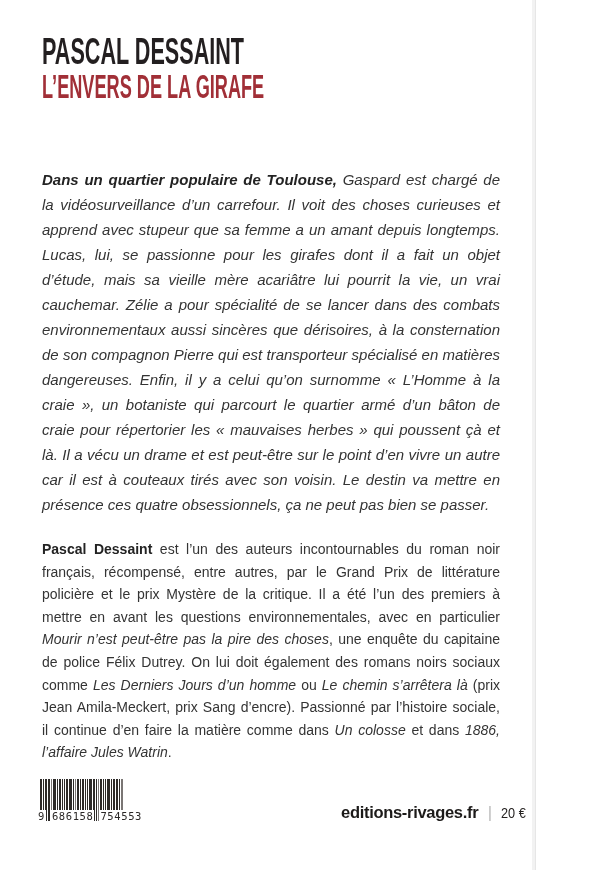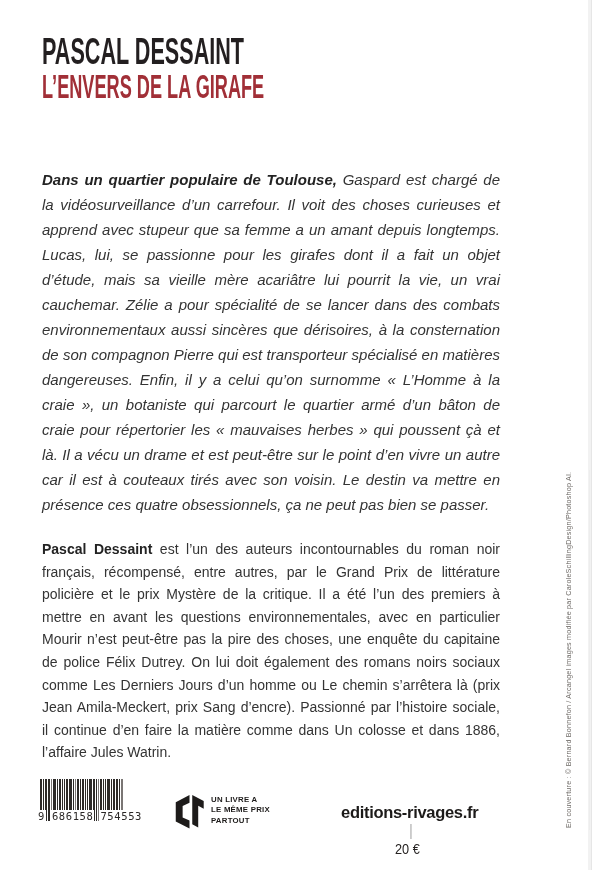--- a/index.html
+++ b/index.html
@@ -1,17 +1,17 @@
 <!DOCTYPE html>
 <html lang="fr" style="--title-red: #a12f37; --black: #231f20; --text: #343434;"><head>
 <meta charset="utf-8">
 <style>
   html,body{margin:0;padding:0;background:#ffffff;}
   .page{
-    position:relative;width:592px;height:870px;background:#ffffff;overflow:hidden;
+    position:relative;width:536px;height:870px;background:#ffffff;overflow:hidden;
     font-family:"Liberation Sans",sans-serif;color:var(--text,#343434);
   }
   
   .page-edge{position:absolute;top:0;right:0;width:4px;height:100%;background:#f2f2f2;border-right:1px solid #e6e6e6;box-sizing:border-box;}
   .crease-line{position:absolute;left:589px;top:470px;width:1px;height:360px;background:#ededed;}
 
   
   .author{
     position:absolute;left:42px;top:36px;line-height:32px;
     font-size:36px;font-weight:bold;letter-spacing:0px;color:var(--black,#231f20);
@@ -27,42 +27,42 @@
   .synopsis{
     position:absolute;left:42px;top:152px;width:458px;
     font-size:15px;line-height:25px;text-align:justify;color:var(--text,#343434);font-style:italic;
   }
   .seg-lead,.lead{font-weight:bold;color:#232323;}
   .bio{
     position:absolute;left:42px;top:524px;width:458px;
     font-size:14px;line-height:22.6px;text-align:justify;color:var(--text,#343434);
   }
   .seg-bold{font-weight:bold;color:#232323;}
-  .seg-italic{}
+  .seg-italic{font-style:italic;}
   .seg-normal{}
 
   
   .barcode{position:absolute;left:40px;top:779px;width:92px;height:43px;}
   .barcode-bars{display:flex;gap:1px;height:42px;align-items:stretch;}
   .barcode-bars div{background:#2d2a28;}
   .barcode-bars div.grayish{background:#7a7674;}
   .barcode-digits{
     position:absolute;left:-3px;top:31px;display:flex;gap:5px;
     font-family:"DejaVu Sans Mono",monospace;font-size:10.5px;letter-spacing:0.6px;color:#2a2726;
   }
   .digit-group{background:#ffffff;padding:0 1px;line-height:13px;}
 
   .price-logo{position:absolute;left:173px;top:792px;display:flex;align-items:flex-start;}
   .price-logo svg{display:block;}
   .price-logo-text{
     margin-left:5px;margin-top:3px;font-size:7.8px;font-weight:bold;line-height:10.4px;
     letter-spacing:0.25px;color:#1d1b1a;white-space:nowrap;
   }
 
-  .publisher-row{position:absolute;left:341px;top:803px;display:flex;align-items:center;flex-direction:column;}
+  .publisher-row{position:absolute;left:341px;top:803px;display:flex;align-items:flex-end;}
   .publisher-site{font-size:16.5px;font-weight:bold;letter-spacing:-0.3px;color:#1c1a19;white-space:nowrap;}
   .price-separator{margin:0 8px 0 10px;font-size:16px;font-weight:300;color:#9a9a9a;transform:scaleX(0.7);}
   .price-value{display:inline-block;font-size:15.5px;font-weight:500;color:#262322;transform:scaleX(0.82);transform-origin:left center;white-space:nowrap;}
 
   .cover-credit{
     position:absolute;left:563px;top:828px;transform:rotate(-90deg);transform-origin:0 0;
     font-size:7.2px;letter-spacing:0.2px;color:#6e6a66;white-space:nowrap;line-height:11px;
   }
 </style>
 </head>
@@ -115,33 +115,20 @@
         <div style="width: 1px;"></div>
         <div class="grayish" style="width: 2px;"></div>
       </div>
     <div class="barcode-digits">
       <span class="digit-group">9</span>
       <span class="digit-group">686158</span>
       <span class="digit-group">754553</span>
     </div>
   </div>
 
-  <div class="price-logo">
-    <span>
-      <svg width="33" height="37" viewBox="0 0 36 40" aria-hidden="true">
-        <path d="M3 11 L18 3 L18 11.5 L10.5 15 L10.5 27.5 L18 31 L18 39.5 L3 32 Z" fill="#1d1b1a"></path>
-        <path d="M21 3 L33.5 9.5 L33.5 18 L27.5 14.8 L27.5 38.5 L21 35 Z" fill="#1d1b1a"></path>
-      </svg>
-    </span>
-    <div class="price-logo-text">
-      <div>UN LIVRE A</div>
-      <div>LE MÊME PRIX</div>
-      <div>PARTOUT</div>
-    </div>
-  </div>
 
   <div class="publisher-row">
     <span class="publisher-site">editions-rivages.fr</span>
     <span class="price-separator">|</span>
     <span class="price-value">20 €</span>
   </div>
 
   <div class="cover-credit">En couverture : © Bernard Bonnefon / Arcangel images modifiée par CaroleSchillingDesign/Photoshop AI.</div>
 
 </div>

